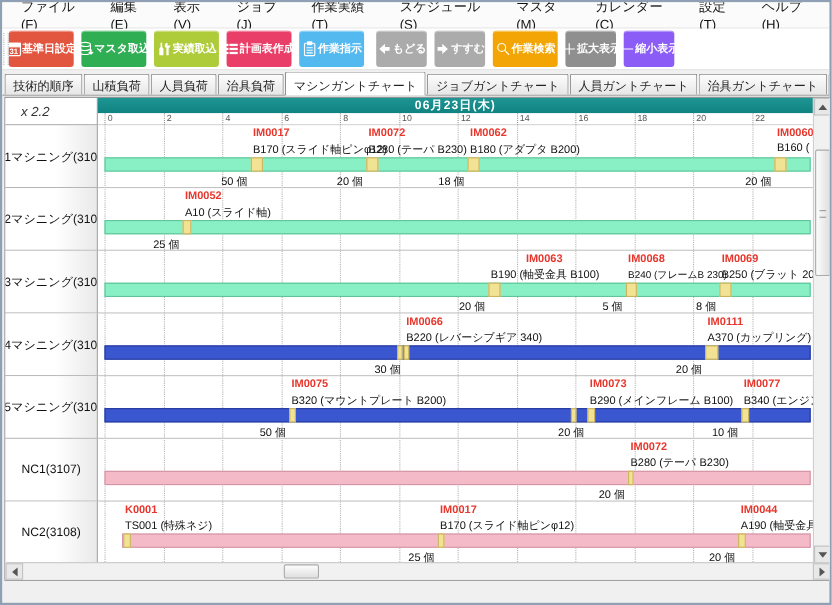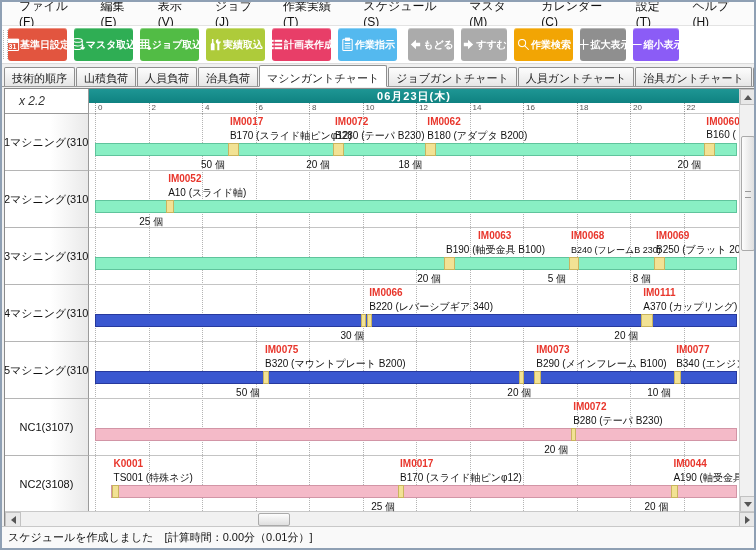--- a/index.html
+++ b/index.html
@@ -93,30 +93,20 @@
       <div class="tbtn lg" style="background: rgb(47, 174, 84);">
         <div class="ticon">
           <svg viewBox="0 0 16 16" fill="none" stroke="#fff">
             <ellipse cx="7" cy="3.6" rx="5" ry="2"></ellipse>
             <path d="M2 3.6v7.8c0 1.1 2.2 2 5 2s5-.9 5-2V3.6"></path>
             <path d="M2 7.5c0 1.1 2.2 2 5 2s5-.9 5-2"></path>
             <path d="M12.5 8.5v4.5m0 0-2-2m2 2 2-2" stroke-width="1.4"></path>
           </svg>
         </div>
         <div class="tlabel">マスタ取込</div>
-      </div>
-      <div class="tbtn lg" style="background: rgb(82, 188, 69);">
-        <div class="ticon">
-          <svg viewBox="0 0 16 16" fill="none" stroke="#fff">
-            <rect x="2" y="3" width="10.5" height="9"></rect>
-            <path d="M2 6h10.5M2 9h10.5M5.5 3v9M9 3v9"></path>
-            <path d="M13 9.5v4m0 0-2-2m2 2 2-2" stroke-width="1.4"></path>
-          </svg>
-        </div>
-        <div class="tlabel">ジョブ取込</div>
       </div>
       <div class="tbtn lg" style="background: rgb(174, 203, 58);">
         <div class="ticon">
           <svg viewBox="0 0 16 16" fill="#fff">
             <path d="M4.2 2h1.6v4.2L7 7.5V14H3V7.5l1.2-1.3zM11 2c-1.5 0-2.7 1.2-2.7 2.7 0 1.1.6 2 1.6 2.4V14h2.2V7.1c1-.4 1.6-1.3 1.6-2.4H11z"></path>
           </svg>
         </div>
         <div class="tlabel">実績取込</div>
       </div>
       <div class="tbtn lg" style="background: rgb(232, 62, 104);">
@@ -342,16 +332,13 @@
             <div class="arr left"></div>
           </div>
         <div class="hthumb"></div>
         <div class="sbtn" style="right:0">
             <div class="arr right"></div>
           </div>
       </div>
     </div>
   </div>
 
-  <div class="statusbar">
-    <span>スケジュールを作成しました　[計算時間：0.00分（0.01分）]</span>
-  </div>
 </div>
 
 </body></html>

